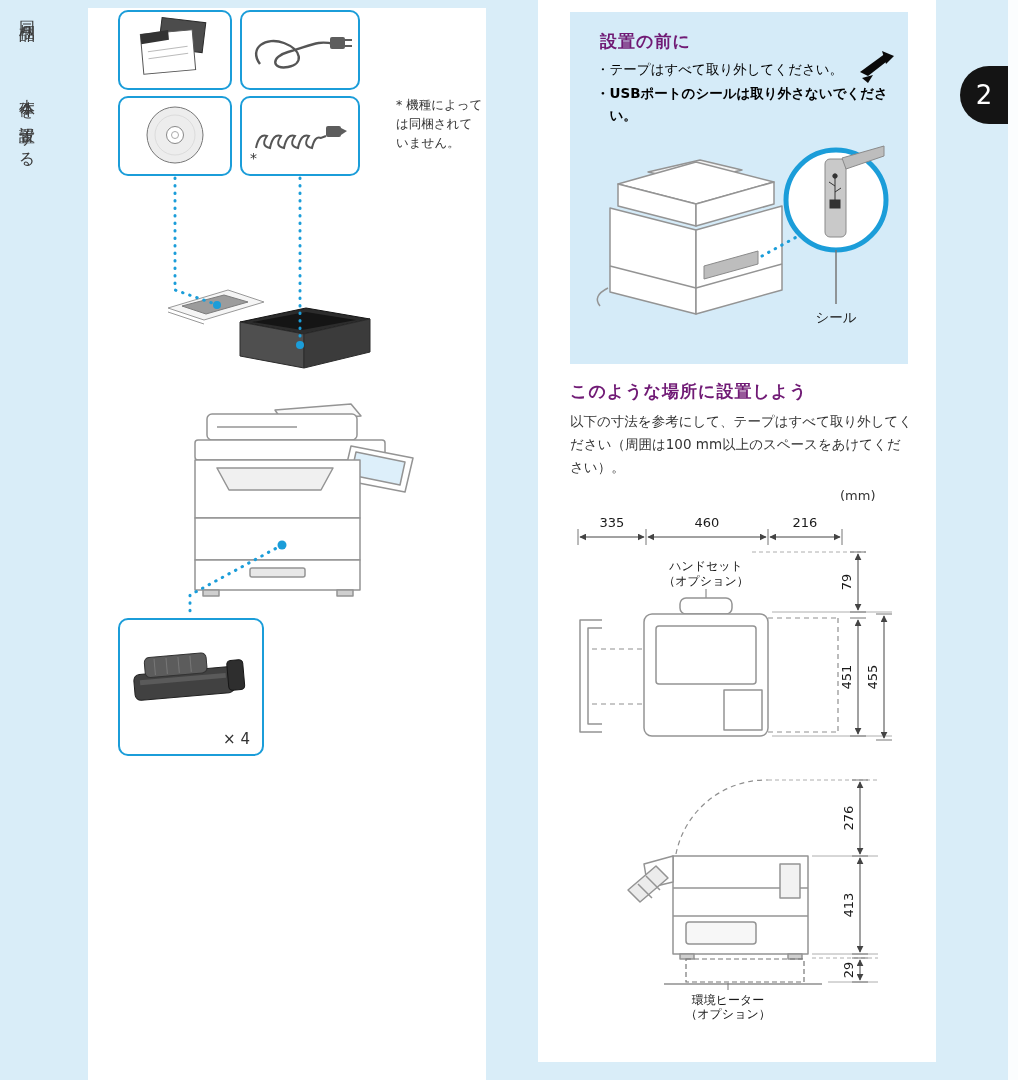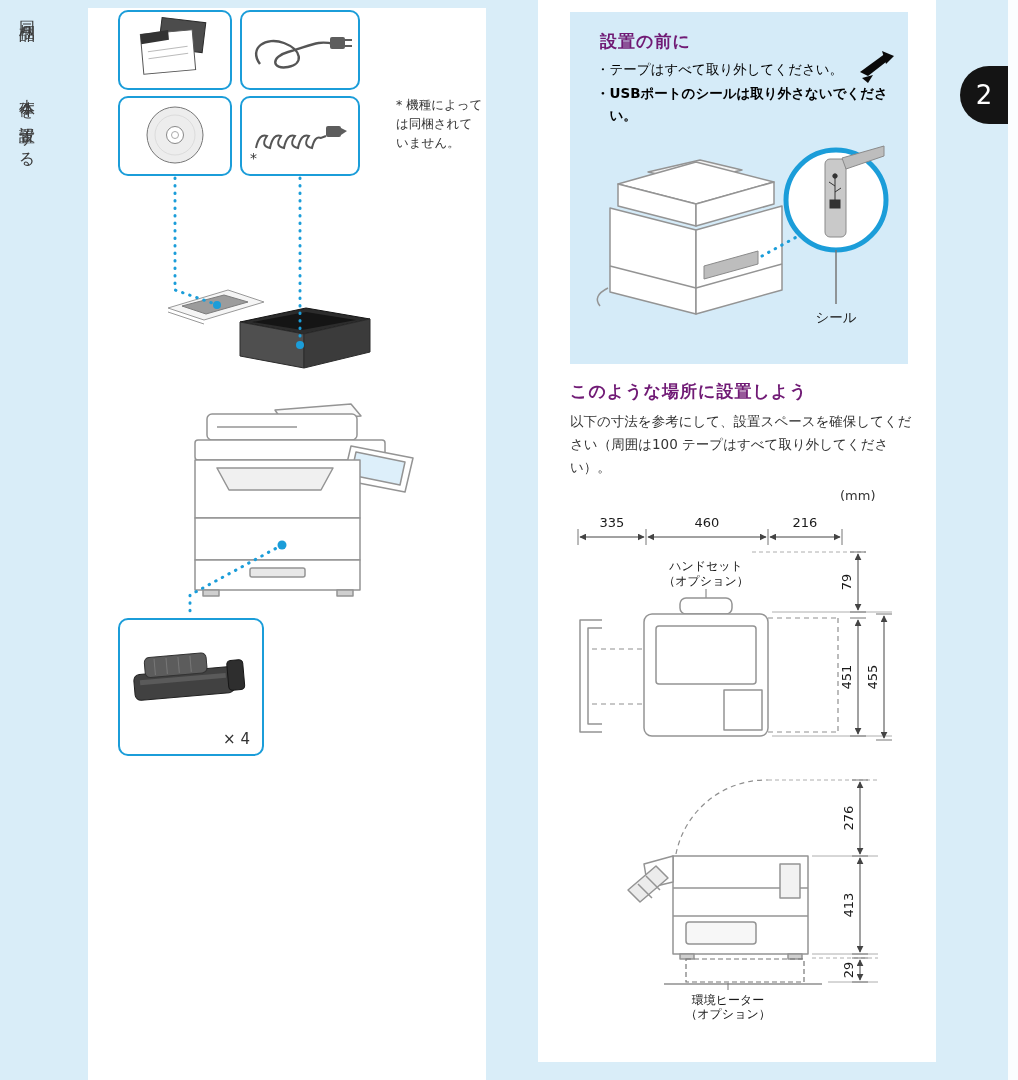--- a/index.html
+++ b/index.html
@@ -175,21 +175,21 @@
       <circle cx="257" cy="38" r="2.2"></circle>
       <line x1="257" y1="40" x2="257" y2="62"></line>
       <path d="M257,48 l-6,-4 M257,54 l6,-4" fill="none"></path>
       <rect x="252" y="62" width="10" height="8"></rect>
     </g>
     <line x1="258" y1="112" x2="258" y2="166" stroke="#777" stroke-width="1.5"></line>
     <text x="258" y="184" text-anchor="middle" font-size="13.5">シール</text>
   </svg>
 
   <div class="abs h-cyan" style="left:570px;top:380px;">このような場所に設置しよう</div>
-  <div class="abs bodytext" style="left:570px;top:410px;width:344px;">以下の寸法を参考にして、設置スペースを確保してください（周囲は100 テープはすべて取り外してください）。</div>
+  <div class="abs bodytext" style="left:570px;top:410px;width:344px;">以下の寸法を参考にして、テープはすべて取り外してください（周囲は100 mm以上のスペースをあけてください）。</div>
   <div class="abs unit" style="left:840px;top:488px;width:68px;">(mm)</div>
 
   <svg class="abs" style="left:566px;top:514px;" viewBox="0 0 346 246" width="346" height="246">
     <defs>
       <marker id="tv-ar" viewBox="0 0 10 10" refX="9" refY="5" markerWidth="7" markerHeight="7" orient="auto-start-reverse">
         <path d="M0,0 L10,5 L0,10 z" fill="#444"></path>
       </marker>
     </defs>
 
     <line class="tick" x1="12" y1="15" x2="12" y2="31"></line>

